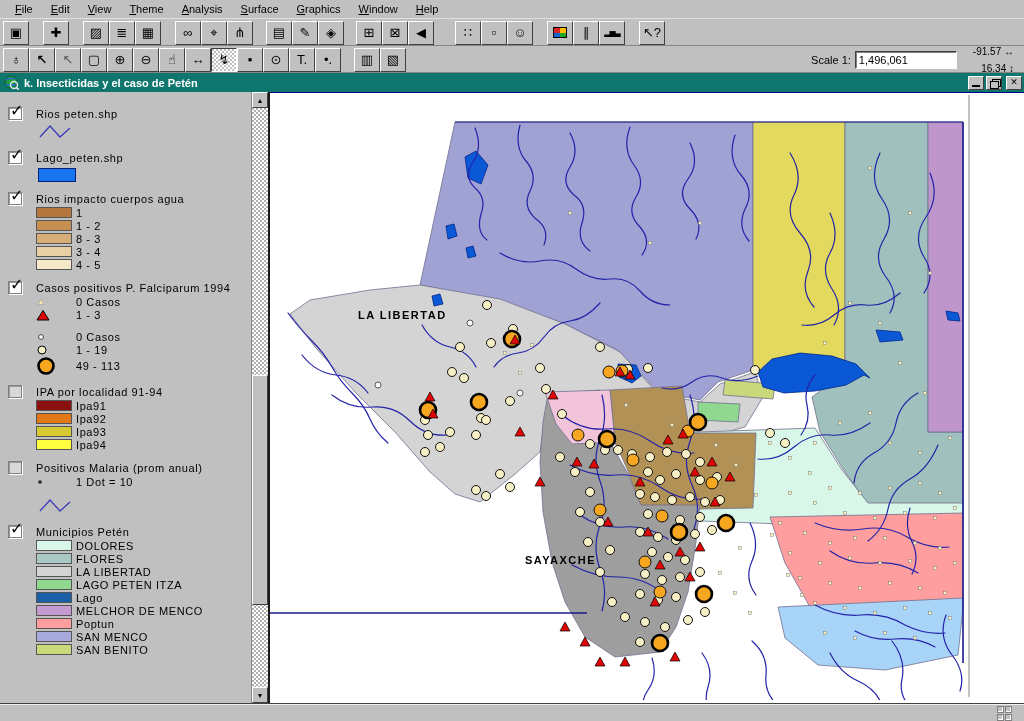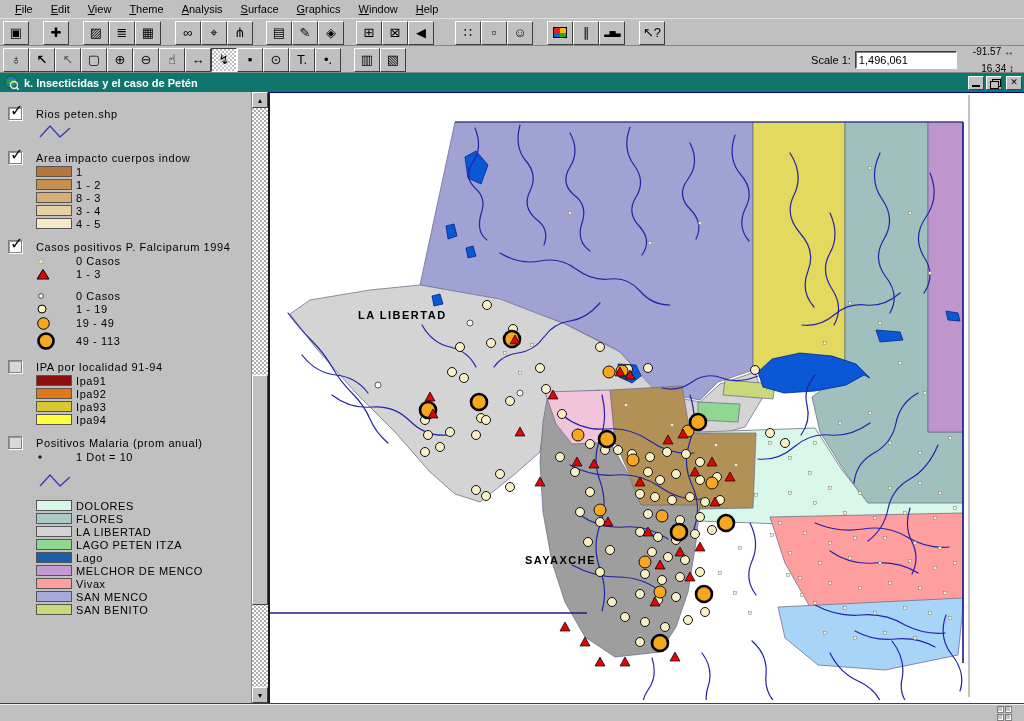--- a/index.html
+++ b/index.html
@@ -244,21 +244,28 @@
               <span class="cb on"></span>
               <span class="theme-name">Rios peten.shp</span>
             </div>
             <div class="sym-line"><svg width="40" height="16">
                 <polyline points="2,14 12,3 22,14 32,5" fill="none" stroke="#3a3ab8" stroke-width="1.3"></polyline>
               </svg></div>
           </div>
           <div class="theme">
             <div class="theme-head">
               <span class="cb on"></span>
-              <span class="theme-name">Area impacto cuerpos indow</span>
+              <span class="theme-name">Lago_peten.shp</span>
+            </div>
+            <div class="sym-fillbig" style="background: rgb(24, 116, 240);"></div>
+          </div>
+          <div class="theme">
+            <div class="theme-head">
+              <span class="cb on"></span>
+              <span class="theme-name">Rios impacto cuerpos agua</span>
             </div>
             <div class="cls-row ">
               <span class="cls-sym">
                 <span class="swatch stipple" style="background: rgb(180, 118, 60);"></span>
               </span>
               <span class="cls-label">1</span>
             </div>
             <div class="cls-row ">
               <span class="cls-sym">
                 <span class="swatch stipple" style="background: rgb(200, 144, 80);"></span>
@@ -316,28 +323,20 @@
               <span class="cls-label">0 Casos</span>
             </div>
             <div class="cls-row ">
               <span class="cls-sym">
                 <svg width="12" height="12">
                   <circle cx="6" cy="6" r="4" fill="#f7efc6" stroke="#000"></circle>
                 </svg>
               </span>
               <span class="cls-label">1 - 19</span>
             </div>
-            <div class="cls-row row-c2">
-              <span class="cls-sym">
-                <svg width="15" height="15">
-                  <circle cx="7.5" cy="7.5" r="5.8" fill="#f6a71f" stroke="#000"></circle>
-                </svg>
-              </span>
-              <span class="cls-label">19 - 49</span>
-            </div>
             <div class="cls-row row-c3">
               <span class="cls-sym">
                 <svg width="20" height="20">
                   <circle cx="10" cy="10" r="7.5" fill="#f6a71f" stroke="#000" stroke-width="2.6"></circle>
                 </svg>
               </span>
               <span class="cls-label">49 - 113</span>
             </div>
           </div>
           <div class="theme">
@@ -383,20 +382,24 @@
               </span>
               <span class="cls-label">1 Dot = 10</span>
             </div>
           </div>
           <div class="theme">
             <div class="sym-line"><svg width="40" height="16">
                 <polyline points="2,14 12,3 22,14 32,5" fill="none" stroke="#3a3ab8" stroke-width="1.3"></polyline>
               </svg></div>
           </div>
           <div class="theme">
+            <div class="theme-head">
+              <span class="cb on"></span>
+              <span class="theme-name">Municipios Petén</span>
+            </div>
             <div class="cls-row ">
               <span class="cls-sym">
                 <span class="swatch" style="background: rgb(217, 247, 232);"></span>
               </span>
               <span class="cls-label">DOLORES</span>
             </div>
             <div class="cls-row ">
               <span class="cls-sym">
                 <span class="swatch" style="background: rgb(169, 201, 197);"></span>
               </span>
@@ -423,21 +426,21 @@
             <div class="cls-row ">
               <span class="cls-sym">
                 <span class="swatch" style="background: rgb(196, 154, 208);"></span>
               </span>
               <span class="cls-label">MELCHOR DE MENCO</span>
             </div>
             <div class="cls-row ">
               <span class="cls-sym">
                 <span class="swatch" style="background: rgb(255, 158, 158);"></span>
               </span>
-              <span class="cls-label">Vivax</span>
+              <span class="cls-label">Poptun</span>
             </div>
             <div class="cls-row ">
               <span class="cls-sym">
                 <span class="swatch" style="background: rgb(168, 170, 220);"></span>
               </span>
               <span class="cls-label">SAN MENCO</span>
             </div>
             <div class="cls-row ">
               <span class="cls-sym">
                 <span class="swatch" style="background: rgb(200, 216, 122);"></span>

